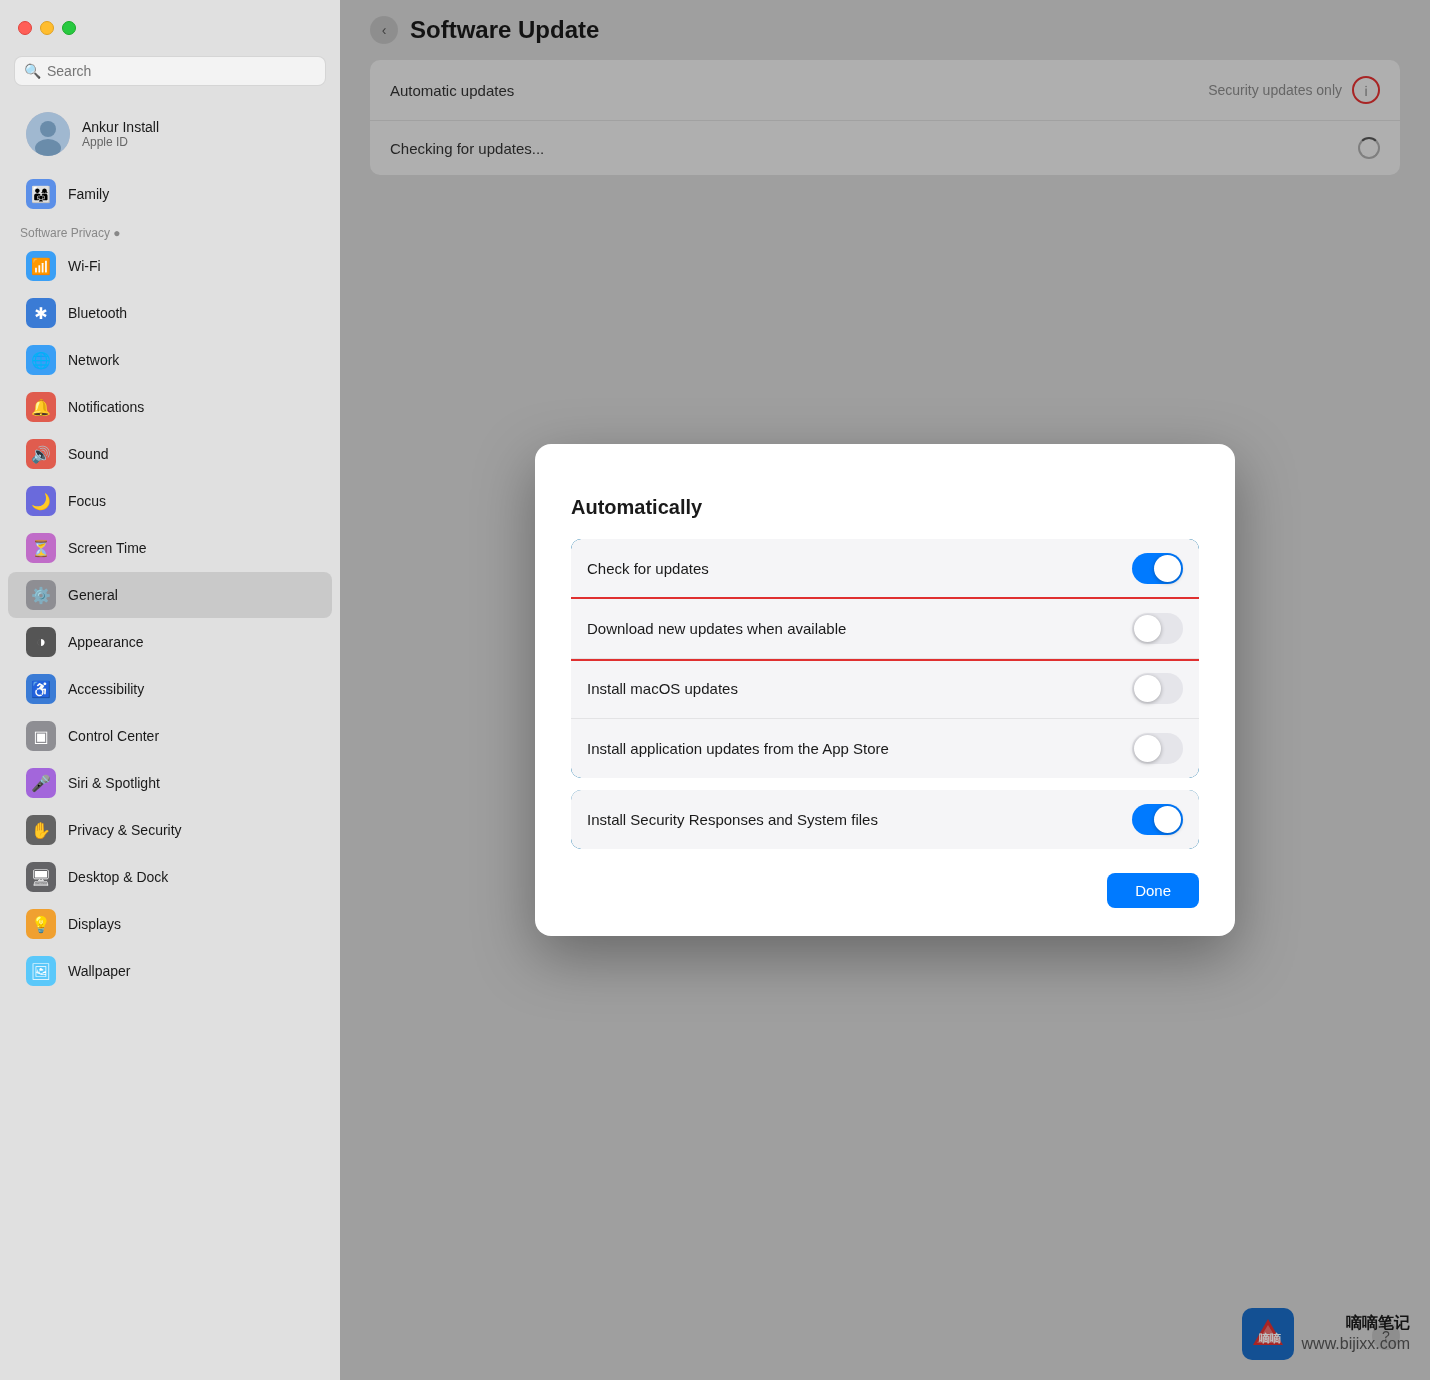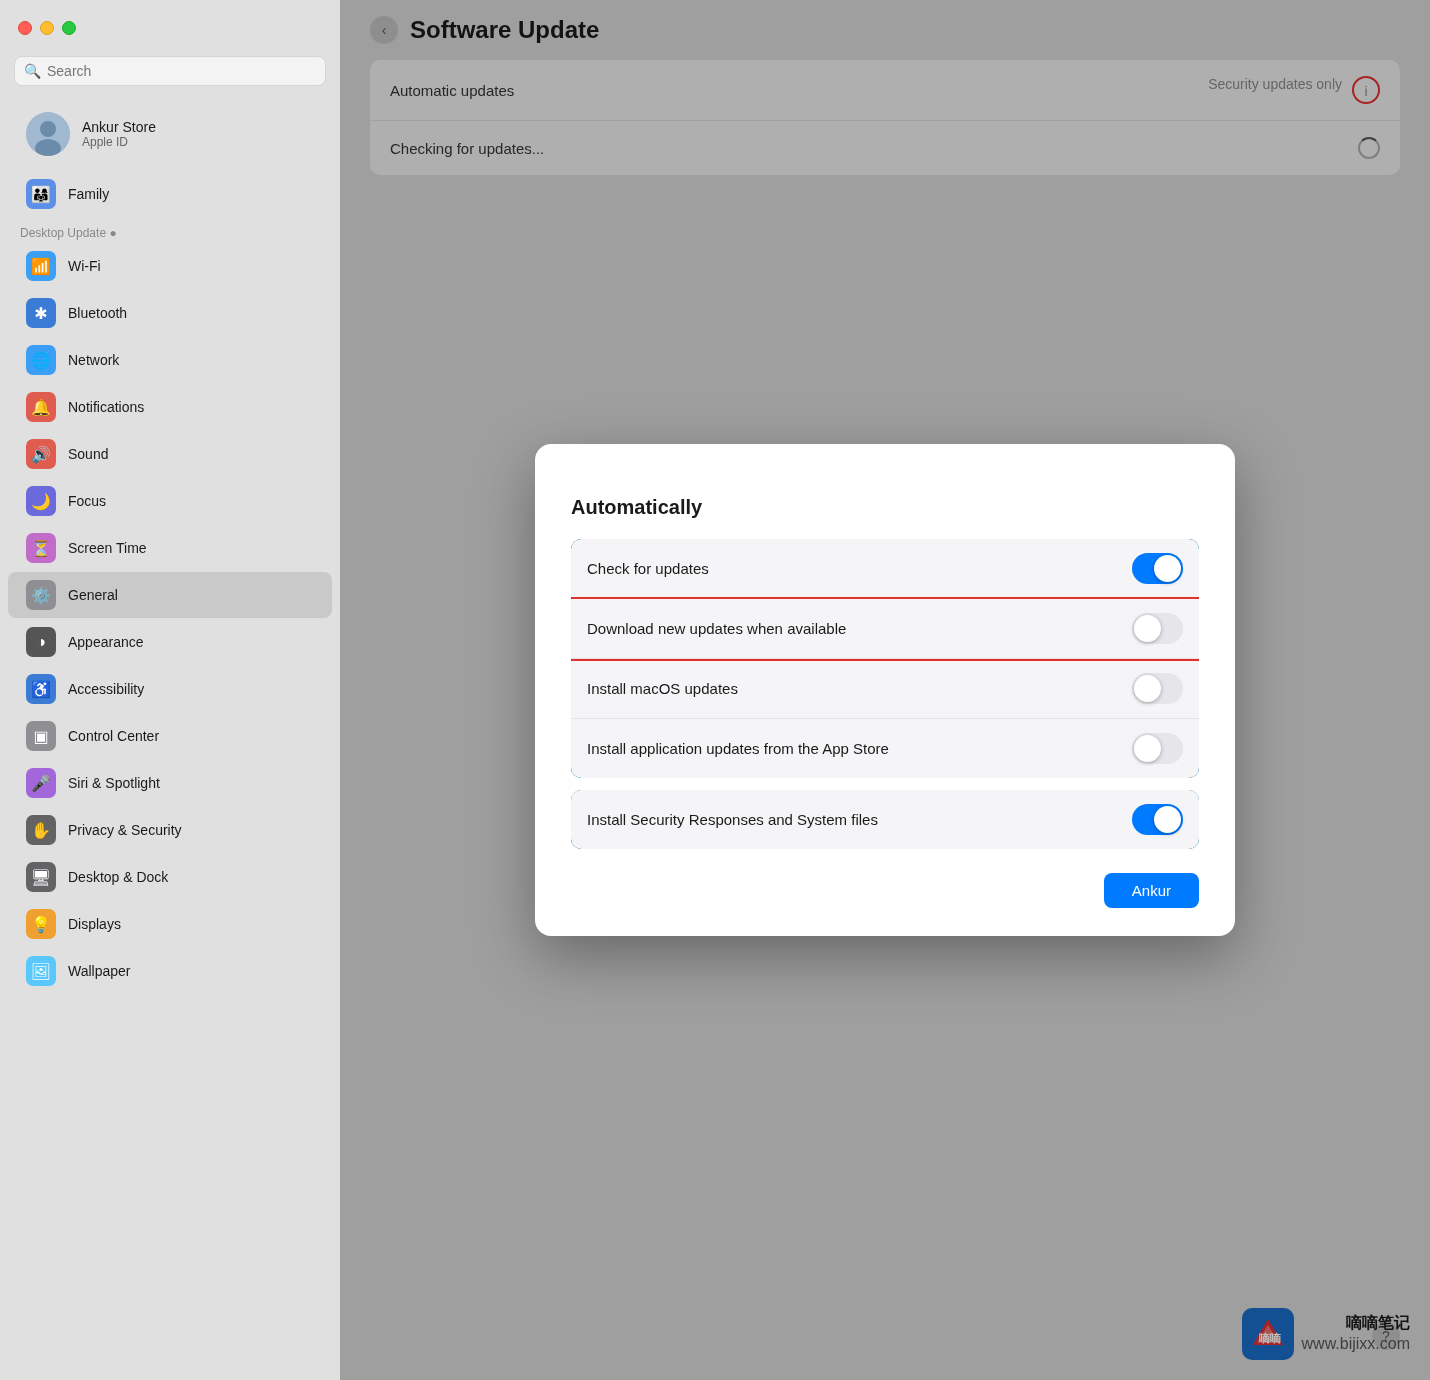--- a/index.html
+++ b/index.html
@@ -214,20 +214,21 @@
       border-radius: 0 0 10px 10px;
       border-bottom: none;
     }
     .settings-row-label {
       font-size: 15px;
       color: #333;
     }
 
     .settings-row-right {
       display: flex;
+      align-items: center;
       gap: 10px;
       color: #888;
       font-size: 14px;
     }
 
     .info-circle {
       width: 28px;
       height: 28px;
       border-radius: 50%;
       border: 2px solid #e03030;
@@ -427,31 +428,31 @@
 
     <div class="user-profile">
       <div class="avatar">
         <svg viewBox="0 0 44 44" xmlns="http://www.w3.org/2000/svg">
           <circle cx="22" cy="22" r="22" fill="#a0b8d0"></circle>
           <circle cx="22" cy="17" r="8" fill="#6a8caa"></circle>
           <ellipse cx="22" cy="36" rx="13" ry="9" fill="#6a8caa"></ellipse>
         </svg>
       </div>
       <div class="user-info">
-        <div class="user-name">Ankur Store</div>
+        <div class="user-name">Ankur Install</div>
         <div class="user-sub">Apple ID</div>
       </div>
     </div>
 
     <div class="family-item">
       <div class="family-icon">👨‍👩‍👧</div>
       <span class="sidebar-label">Family</span>
     </div>
 
-    <div class="sidebar-section-label">Desktop Update ●</div>
+    <div class="sidebar-section-label">Software Privacy ●</div>
 
     <div id="sidebar-items-container">
         <div class="sidebar-item">
           <div class="sidebar-icon" style="background: rgb(58, 159, 245); color: white;">📶</div>
           <span class="sidebar-label">Wi-Fi</span>
         </div>
         <div class="sidebar-item">
           <div class="sidebar-icon" style="background: rgb(58, 123, 213); color: white;">✱</div>
           <span class="sidebar-label">Bluetooth</span>
         </div>
@@ -576,21 +577,21 @@
         <div class="modal-row-group modal-row-separate">
           <div class="modal-row">
             <span class="modal-row-label">Install Security Responses and System files</span>
             <div class="toggle on">
               <div class="toggle-knob"></div>
             </div>
           </div>
         </div>
 
         <div class="modal-footer">
-          <button class="done-btn">Ankur</button>
+          <button class="done-btn">Done</button>
         </div>
       </div>
     </div>
   </div>
 </div>
 
 <div class="watermark">
   <div class="watermark-logo">
     <svg width="38" height="38" viewBox="0 0 38 38">
       <polygon points="19,4 34,30 4,30" fill="#e03030"></polygon>

